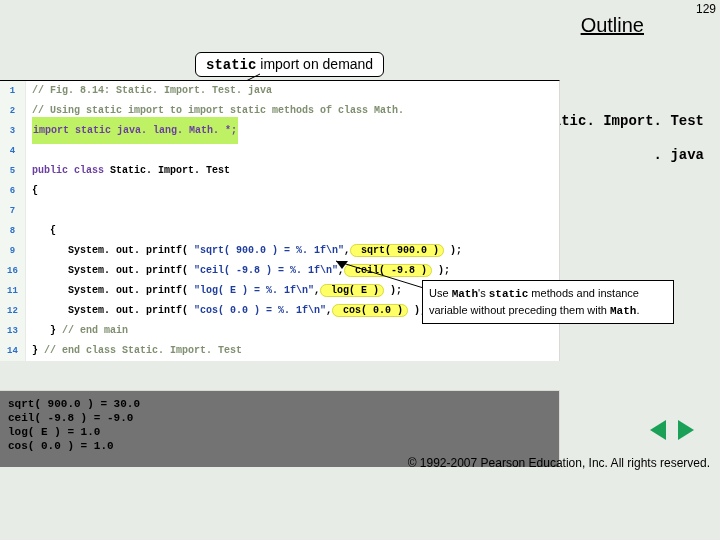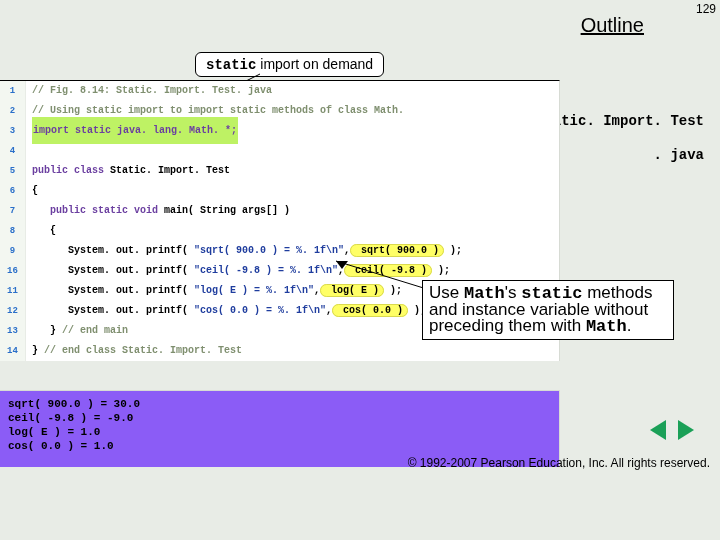--- a/index.html
+++ b/index.html
@@ -81,38 +81,38 @@
   .cpurp { color: #6b3fa0; font-weight: bold; }
   .cblack { color: #000; font-weight: bold; }
   .cblue { color: #1f3d9e; font-weight: bold; }
   .hl-y { background: #bef264; padding: 8px 1px; }
   .hl-y-oval { background: #ffff66; border-radius: 8px; padding: 0 4px; border:1px solid #d9d94f;margin-top:28px;}
   .output-area {
     position: absolute;
     top: 390px;
     left: 0;
     width: 560px;
-    background: #8b5cf6;
+    background: #737373;
     font-family: "Courier New", monospace;
     font-size: 11px;
     padding: 6px 8px 14px 8px;
     line-height: 14px;
     font-weight: bold;
     border-top: 1px solid #d7dbd4;
     border-right: 1px solid #d7dbd4;
   }
   .callout2 {
     position: absolute;
     top: 280px;
     left: 422px;
     width: 252px;
     background: #fff;
     border: 1px solid #000;
     padding: 4px 6px;
-    font-size: 17px;
+    font-size: 11px;
     line-height: 16px;
   }
   .callout2 .kw { font-family: "Courier New", monospace; font-weight: bold; }
   .nav {
     position: absolute;
     bottom: 32px;
     right: 22px;
   }
   .tri {
     display: inline-block;
@@ -174,21 +174,20 @@
     <div class="code-row">
         <div class="ln">5</div>
         <div class="code"><span class="cpurp">public class</span><span class="cblack"> Static. Import. Test</span></div>
       </div>
     <div class="code-row">
         <div class="ln">6</div>
         <div class="code"><span class="cblack">{</span></div>
       </div>
     <div class="code-row">
         <div class="ln">7</div>
-        <div class="code"><span class="cpurp">   public static void</span><span class="cblack"> main(</span><span class="cblack"> String</span><span class="cblack"> args[] )</span></div>
       </div>
     <div class="code-row">
         <div class="ln">8</div>
         <div class="code"><span class="cblack">   {</span></div>
       </div>
     <div class="code-row">
         <div class="ln">9</div>
         <div class="code"><span class="cblack">      System. out. printf(</span><span class="cblue"> "sqrt( 900.0 ) = %. 1f\n"</span><span class="cblack">,</span><span class="hl-y-oval cblack"> sqrt( 900.0 )</span><span class="cblack"> );</span></div>
       </div>
     <div class="code-row">

